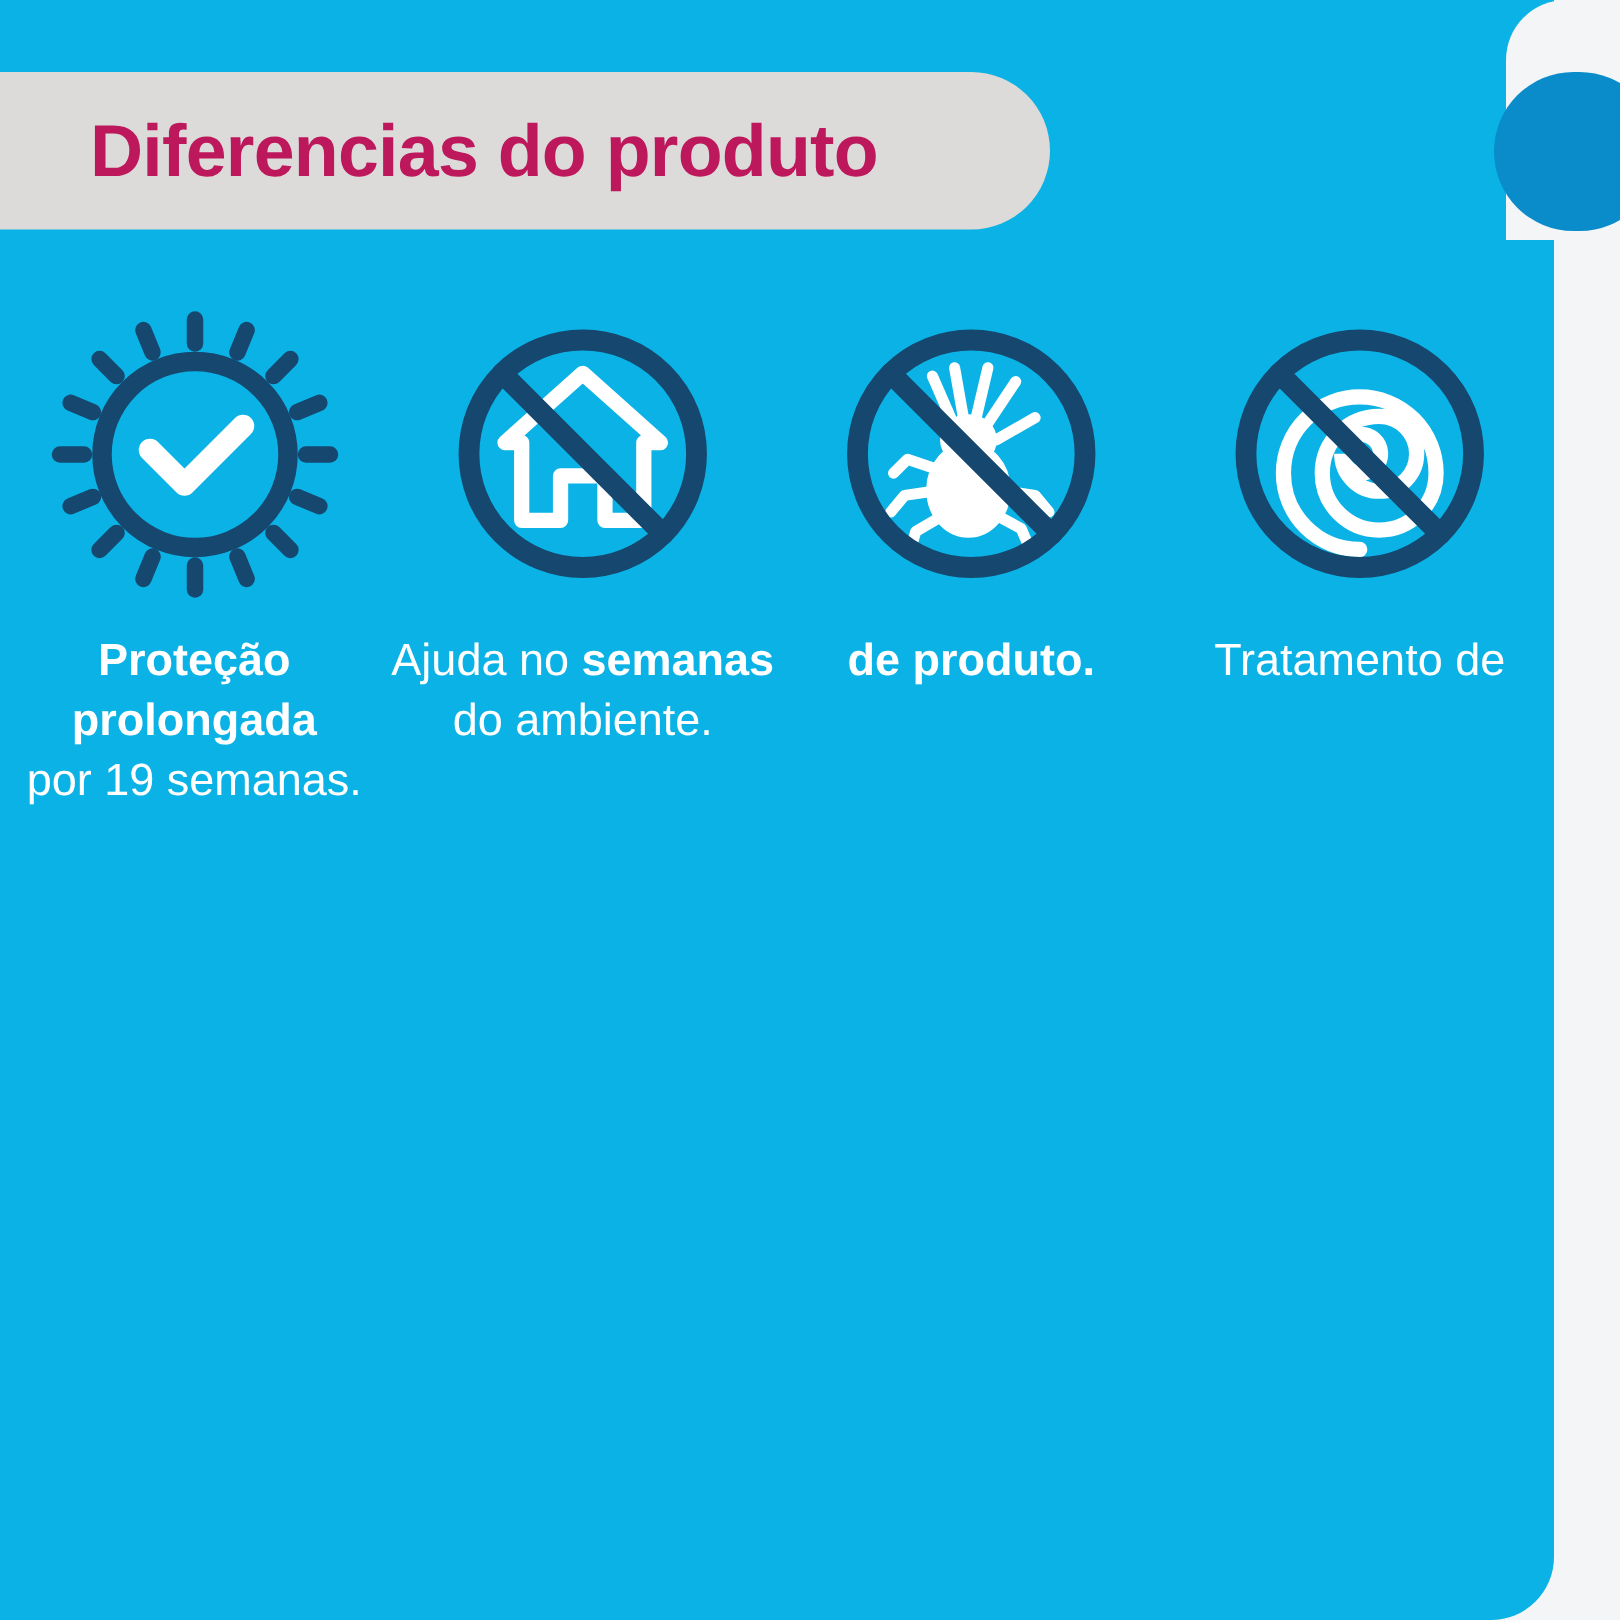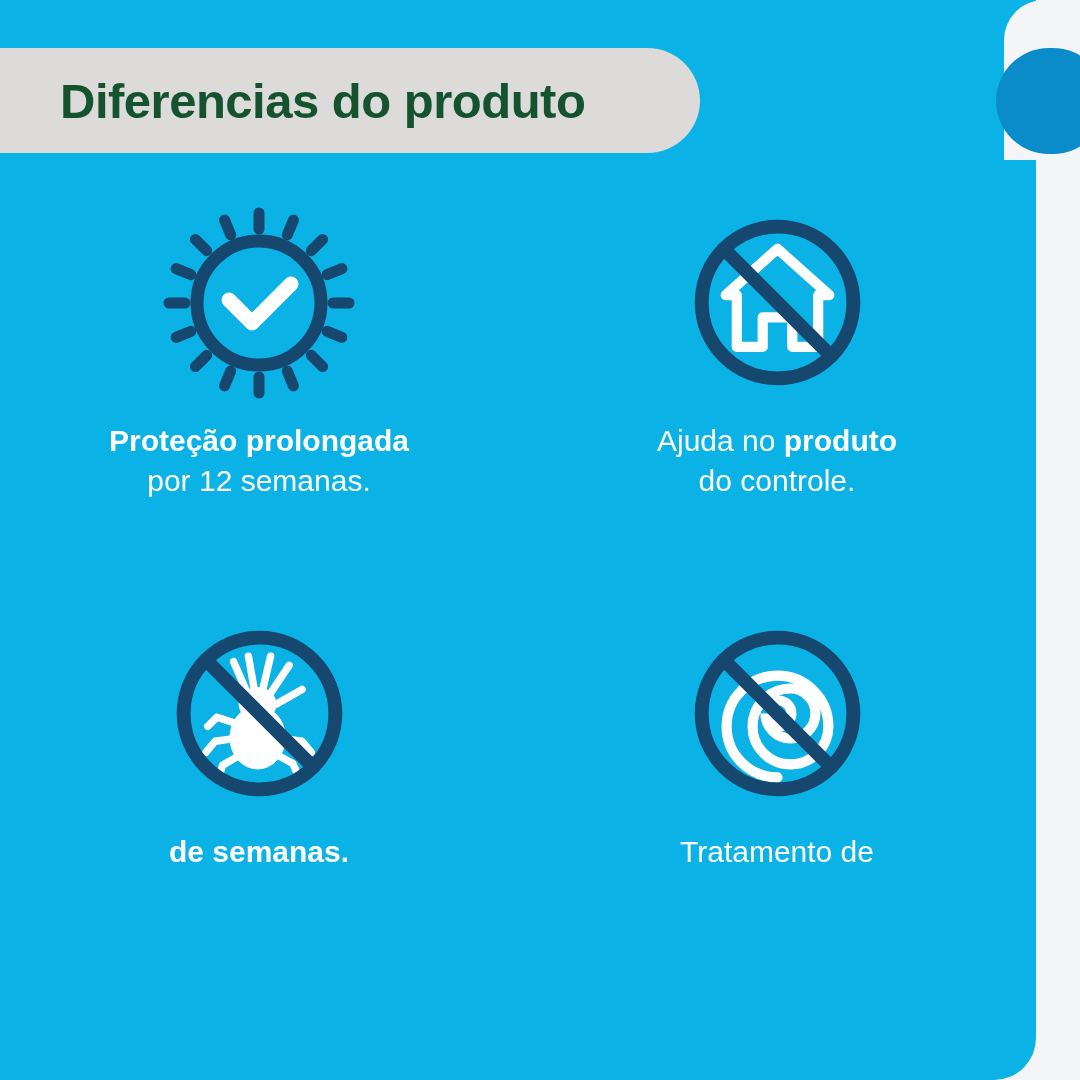--- a/index.html
+++ b/index.html
@@ -49,34 +49,34 @@
   .title-pill {
     position:absolute;
     left:-60px; top:48px;
     width:760px; height:105px;
     background:#DCDBD9;
     border-radius:53px;
     display:flex; align-items:center;
   }
   .title-text {
     margin-left:120px;
-    color:#14532d;
+    color:#be185d;
     font-size:49px;
     font-weight:bold;
     letter-spacing:-0.5px;
     white-space:nowrap;
   }
 
   
   .grid {
     position:absolute;
     left:0; top:200px;
     width:1036px;
     display:grid;
-    grid-template-columns:1fr 1fr;
+    grid-template-columns:1fr 1fr 1fr 1fr;
     grid-template-rows:auto auto;
     row-gap:110px;
   }
   .cell { display:flex; flex-direction:column; align-items:center; }
   .cell .icon-wrap {
     height:205px;
     display:flex; align-items:center; justify-content:center;
   }
   .caption {
     margin-top:16px;
@@ -125,36 +125,36 @@
             <line x1="17.1" y1="65.6" x2="31.9" y2="71.7"></line>
             <line x1="36.4" y1="36.4" x2="47.7" y2="47.7"></line>
             <line x1="65.6" y1="17.1" x2="71.7" y2="31.9"></line>
           </g>
           <circle cx="100" cy="100" r="62" fill="none" stroke="#15476F" stroke-width="13"></circle>
           <path d="M70 97 L93 120 L132 81" fill="none" stroke="#FFFFFF" stroke-width="15" stroke-linecap="round" stroke-linejoin="round"></path>
         </svg>
       </div>
       <div class="caption">
         <span class="ln"><b>Proteção prolongada</b></span>
-        <span class="ln">por 12 semanas.</span>
+        <span class="ln">por 19 semanas.</span>
       </div>
     </div>
 
     <div class="cell">
       <div class="icon-wrap">
         <svg width="185" height="185" viewBox="0 0 200 200" aria-hidden="true">
           <path d="M56 148 L56 92 L44 92 L100 42 L156 92 L144 92 L144 148 L116 148
                    L116 116 L84 116 L84 148 Z" fill="none" stroke="#FFFFFF" stroke-width="11" stroke-linejoin="round" stroke-linecap="round"></path>
           <circle cx="100" cy="100" r="82" fill="none" stroke="#15476F" stroke-width="15"></circle>
           <line x1="42" y1="42" x2="158" y2="158" stroke="#15476F" stroke-width="15" stroke-linecap="round"></line>
         </svg>
       </div>
       <div class="caption">
-        <span class="ln"><span>Ajuda no </span><b>produto</b></span>
-        <span class="ln">do controle.</span>
+        <span class="ln"><span>Ajuda no </span><b>semanas</b></span>
+        <span class="ln">do ambiente.</span>
       </div>
     </div>
 
     <div class="cell">
       <div class="icon-wrap">
         <svg width="185" height="185" viewBox="0 0 200 200" aria-hidden="true">
           <g fill="#FFFFFF" stroke="#FFFFFF" stroke-linecap="round" stroke-linejoin="round">
 
             <ellipse cx="98" cy="126" rx="30" ry="34"></ellipse>
 
@@ -170,21 +170,21 @@
             <path d="M94 72 L88 38" stroke-width="8" fill="none"></path>
             <path d="M104 72 L112 38" stroke-width="8" fill="none"></path>
             <path d="M112 78 L132 48" stroke-width="8" fill="none"></path>
             <path d="M118 90 L146 74" stroke-width="8" fill="none"></path>
           </g>
           <circle cx="100" cy="100" r="82" fill="none" stroke="#15476F" stroke-width="15"></circle>
           <line x1="42" y1="42" x2="158" y2="158" stroke="#15476F" stroke-width="15" stroke-linecap="round"></line>
         </svg>
       </div>
       <div class="caption">
-        <span class="ln"><b>de semanas.</b></span>
+        <span class="ln"><b>de produto.</b></span>
       </div>
     </div>
 
     <div class="cell">
       <div class="icon-wrap">
         <svg width="185" height="185" viewBox="0 0 200 200" aria-hidden="true">
           <path d="M100 100
                    m 0 -14
                    a 14 14 0 1 1 -13 14
                    a 27 27 0 1 0 27 -27

